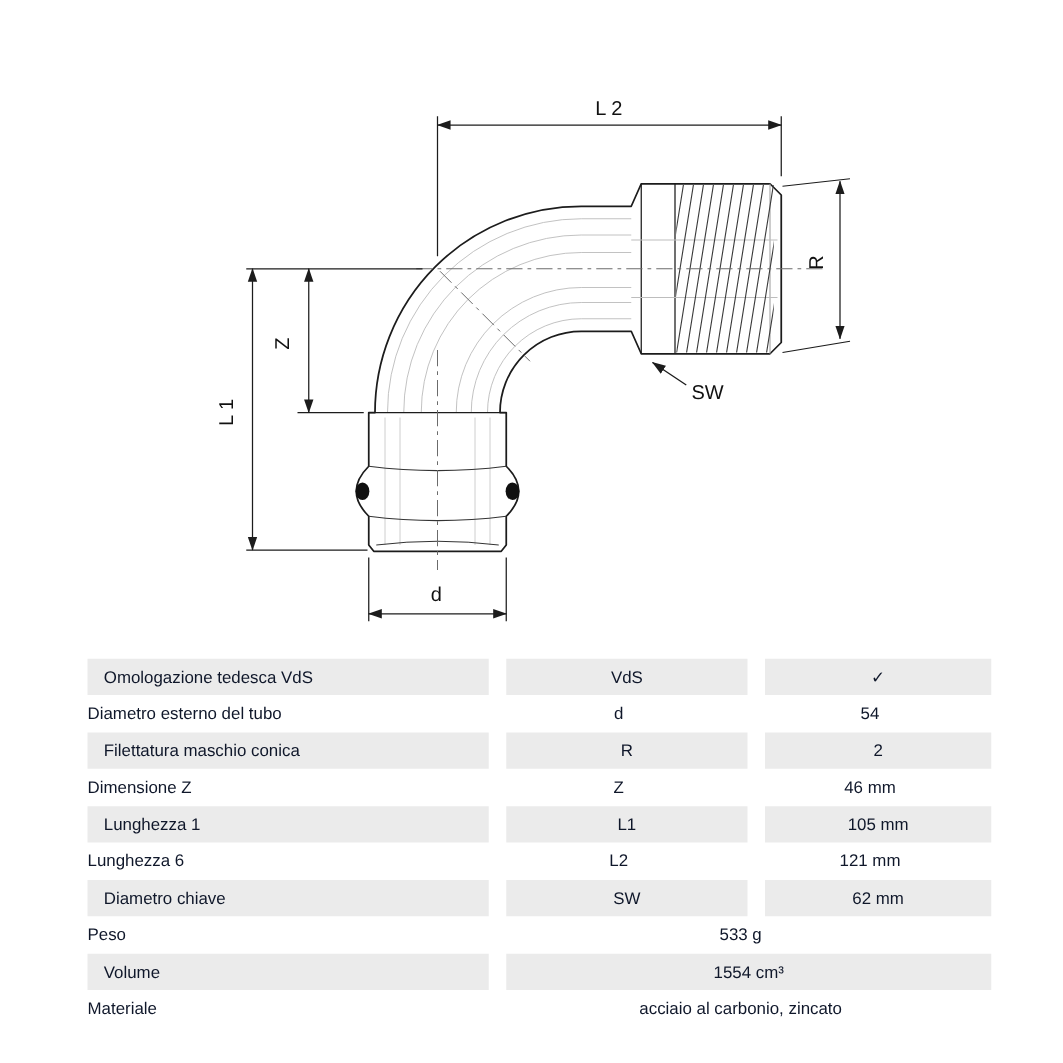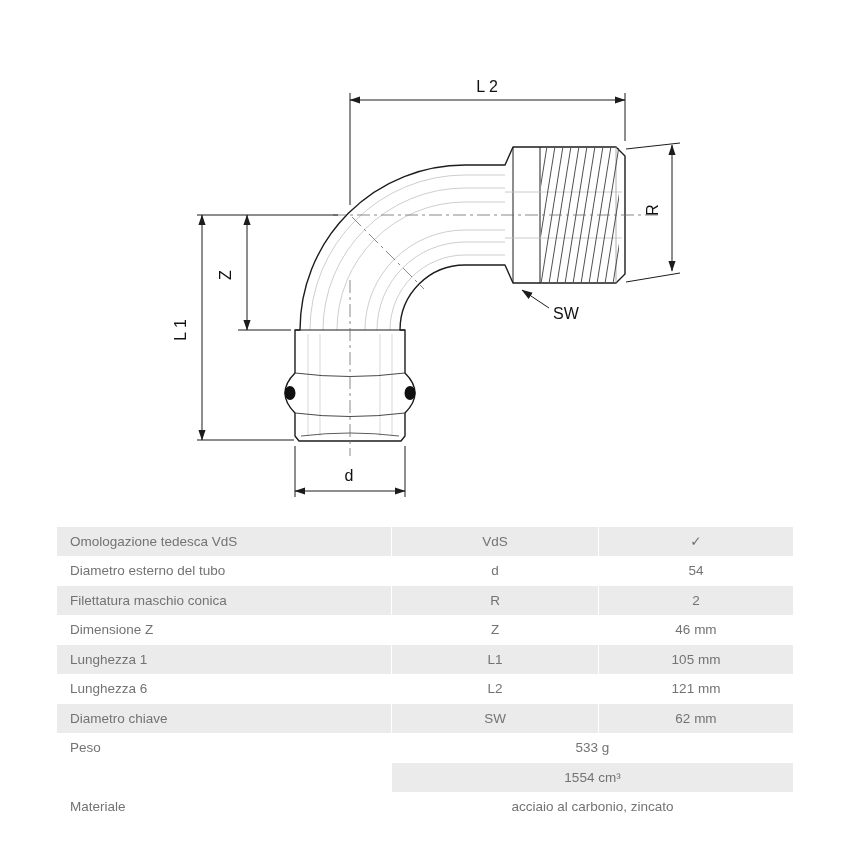--- a/index.html
+++ b/index.html
@@ -1,26 +1,26 @@
 <!DOCTYPE html>
 <html><head>
 <meta charset="utf-8">
 <style>
   html,body{margin:0;padding:0;background:#fff;}
   .page{position:relative;width:850px;height:850px;background:#ffffff;overflow:hidden;
-        font-family:"Liberation Sans",sans-serif;color:#737373;}
+        font-family:"Liberation Sans",sans-serif;color:#0f172a;}
   .drawing{position:absolute;left:0;top:0;}
   .dimtext{font-family:"Liberation Sans",sans-serif;font-size:16px;fill:#111;}
   .spec-table{position:absolute;left:57px;top:527px;width:736px;
               display:grid;grid-template-columns:334px 206px 194px;
               grid-auto-rows:28.5px;gap:1px;background:#ffffff;}
   .cell{display:flex;align-items:center;font-size:13.5px;background:#fff;}
   .cell.left{justify-content:flex-start;padding-left:13px;}
   .cell.mid,.cell.val{justify-content:center;}
-  .cell.g{background:#ebebeb;}
+  .cell.g{background:#ebebeb;margin-left:13px;}
   .cell.span2{grid-column:2/4;}
 </style>
 </head>
 <body>
 
 <div class="page">
 
   <svg class="drawing" width="850" height="527" viewBox="0 0 850 527">
     <defs>
       <marker id="arr" viewBox="0 0 10 8" refX="9.5" refY="4" markerWidth="11" markerHeight="9" orient="auto-start-reverse">
@@ -139,19 +139,20 @@
     <div class="cell mid">L2</div>
     <div class="cell val">121 mm</div>
 
     <div class="cell left g">Diametro chiave</div>
     <div class="cell mid g">SW</div>
     <div class="cell val g">62 mm</div>
 
     <div class="cell left">Peso</div>
     <div class="cell val span2">533 g</div>
 
+    <div class="cell left g">Volume</div>
     <div class="cell val span2 g">1554 cm³</div>
 
     <div class="cell left">Materiale</div>
     <div class="cell val span2">acciaio al carbonio, zincato</div>
   </div>
 
 </div>
 
 </body></html>

